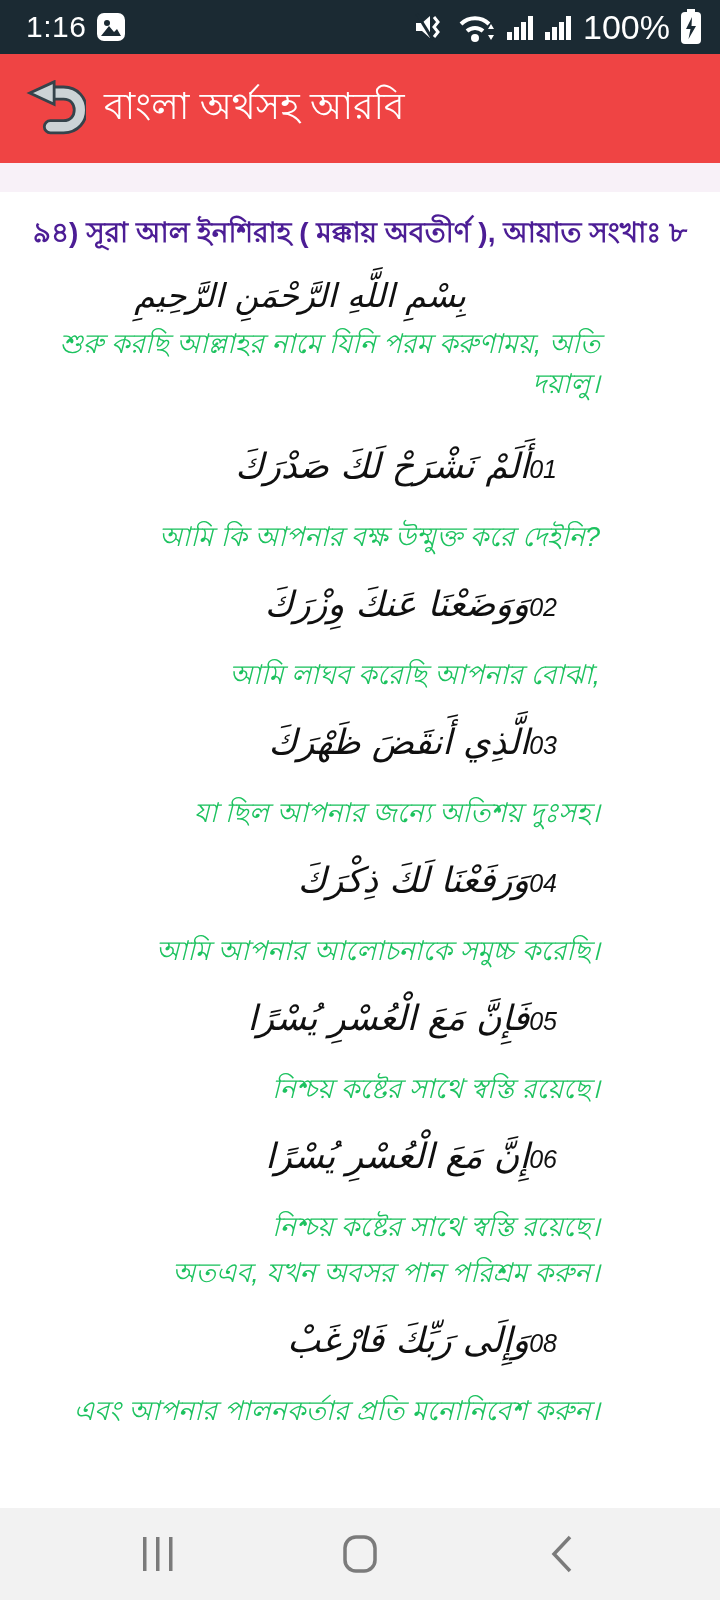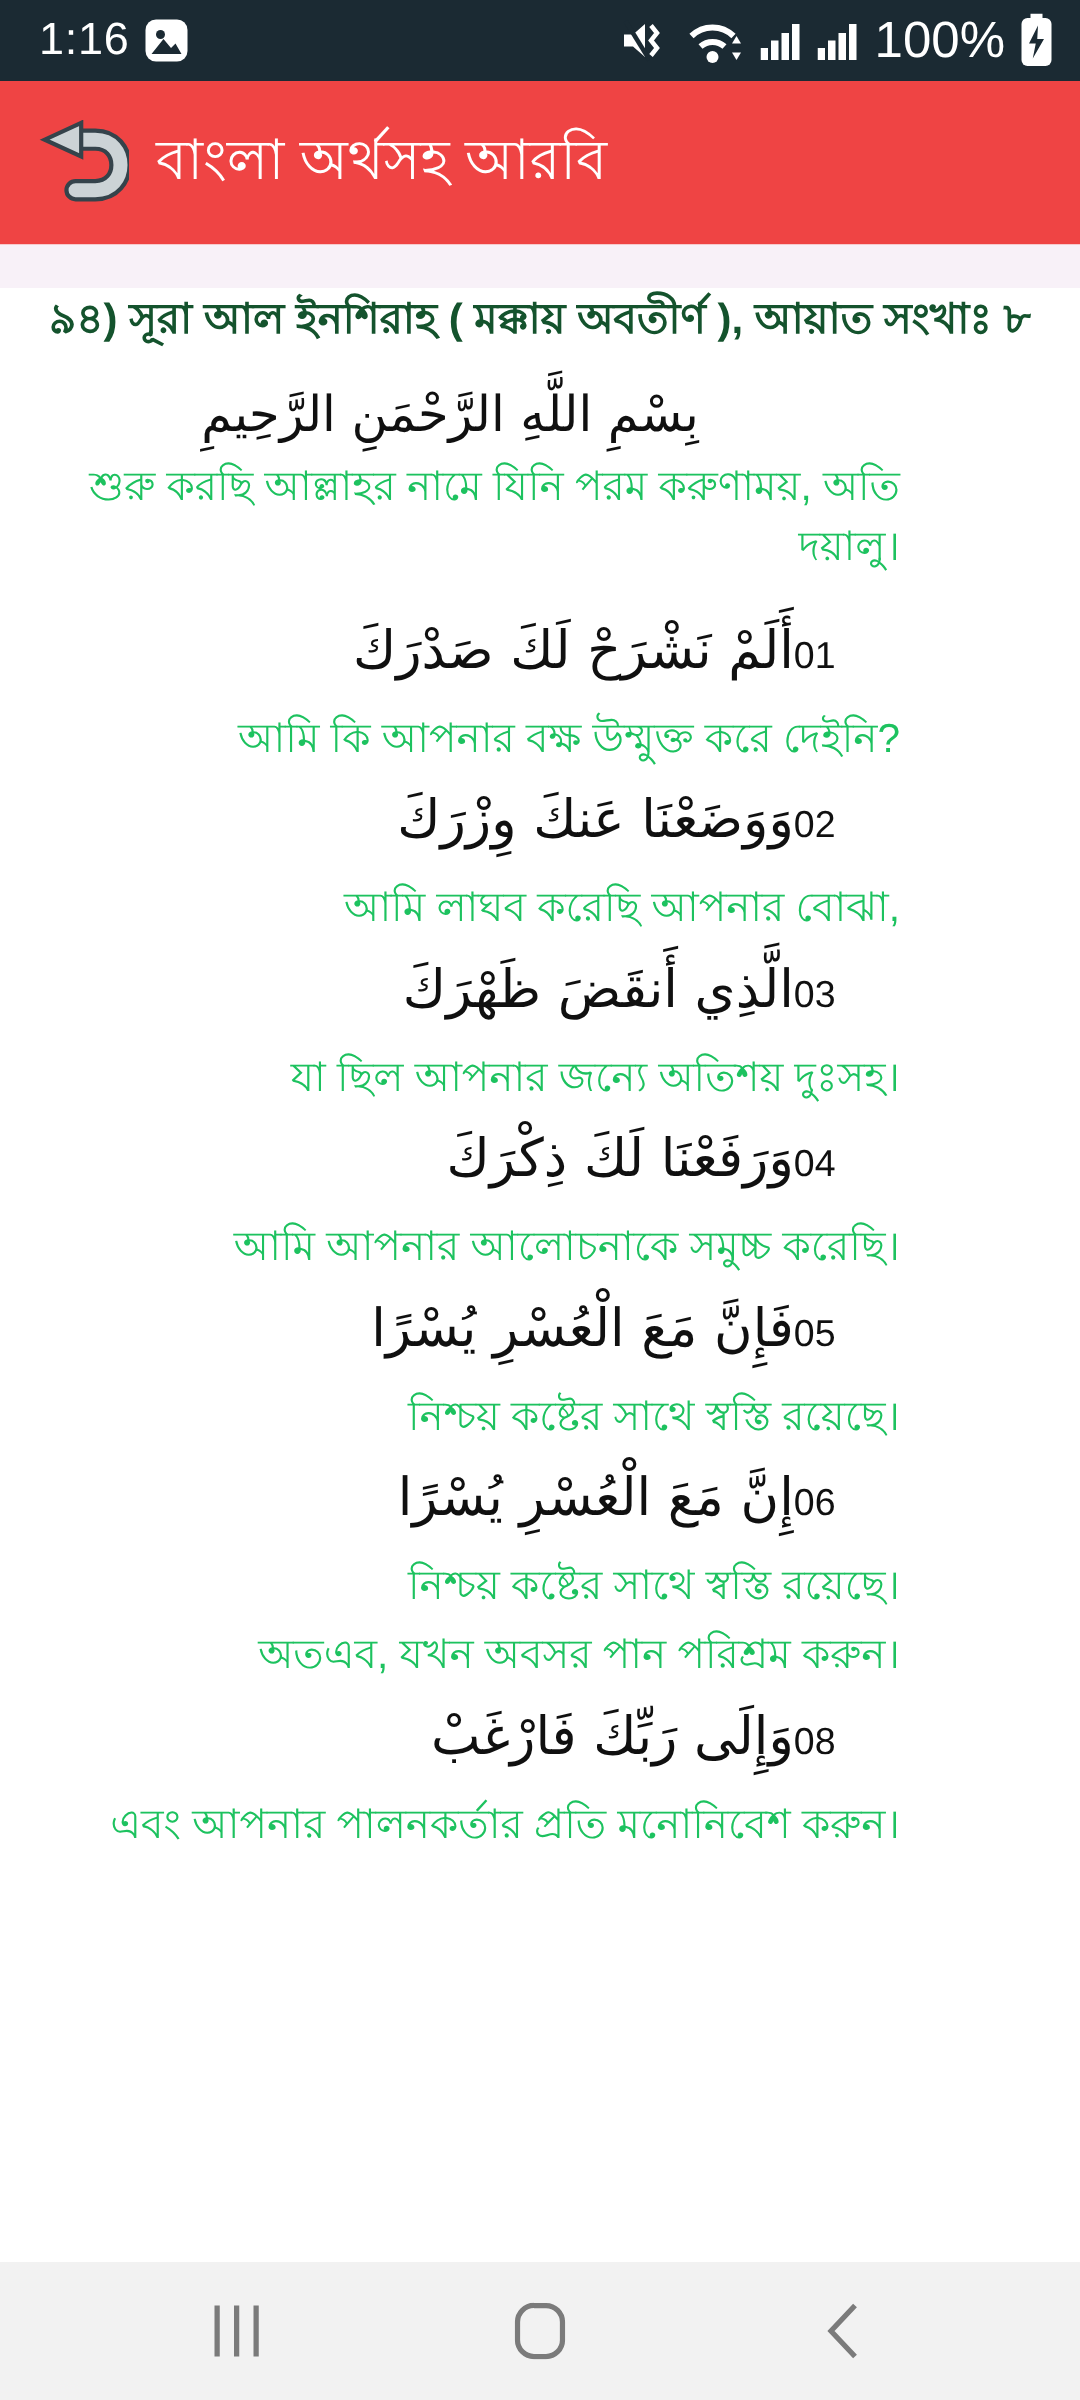--- a/index.html
+++ b/index.html
@@ -18,32 +18,32 @@
   
   .app-bar { height:109px; background:#ef4444; display:flex; align-items:center; padding:0 24px; }
   .back-btn { background:none; border:none; width:64px; height:64px; cursor:pointer;
               display:flex; align-items:center; justify-content:center; margin-right:16px; }
   .app-title { color:#ffffff; font-size:37px; font-weight:400; }
 
   .band { height:29px; background:#f8f1f8; }
 
   
   main { height:1316px; background:#fff; overflow:hidden; }
-  .surah-heading { text-align:center; color:#14532d;
+  .surah-heading { margin-top:20px; text-align:center; color:#4c1d95;
                    font-size:28px; font-weight:700; line-height:42px; }
-  .col { width:600px; }
+  .col { width:600px;font-style:italic; }
   .bismillah-arabic { margin-top:14px; text-align:center; direction:rtl;
                       font-family:"DejaVu Sans",sans-serif;
                       font-size:33px; line-height:56px; color:#101010; }
   .bangla { text-align:right; color:#1dc25f; font-size:27px; line-height:44px; }
   .bismillah-bangla { line-height:40px; }
   .verses { margin-top:18px; }
   .verse .arabic { direction:rtl; text-align:right; padding-right:43px;
                    font-family:"DejaVu Sans",sans-serif;
-                   font-size:35px; line-height:64px; color:#101010; }
+                   font-size:35px; line-height:89px; color:#101010; }
   .verse .vnum { font-size:25px; font-family:"Liberation Sans",sans-serif;
                  color:#101010; letter-spacing:1px; }
   .verse .bangla { line-height:46px; }
 
   
   .nav-bar { height:92px; background:#f2f2f2; display:flex; align-items:center;
              justify-content:space-between; padding:0 128px; }
   .nav-btn { background:none; border:none; cursor:pointer; color:#7b7b7b;
              display:flex; align-items:center; justify-content:center; width:60px; height:60px; }
 </style>

